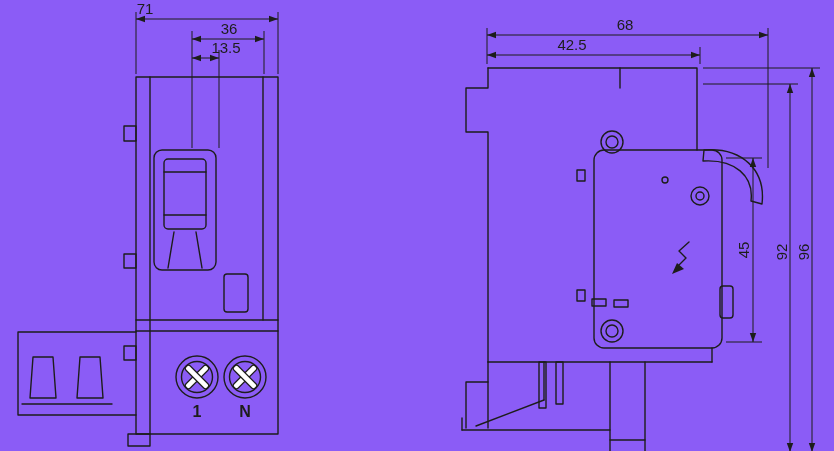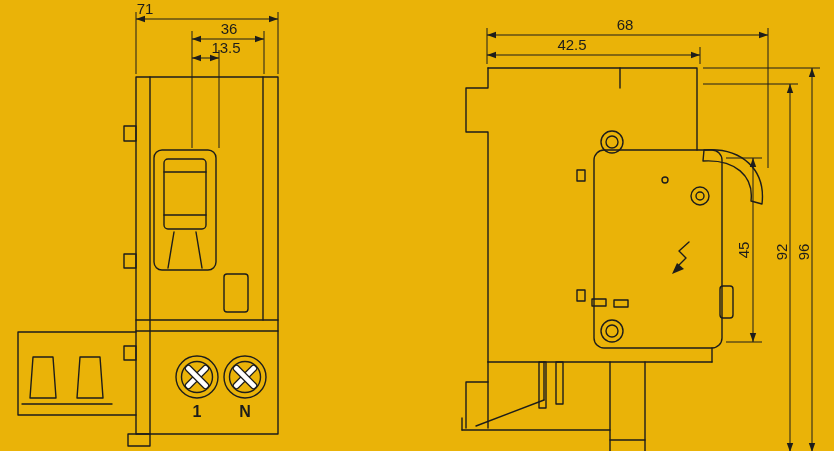--- a/index.html
+++ b/index.html
@@ -4,21 +4,21 @@
 <style>
   html, body {
     margin: 0;
     padding: 0;
     background: #ffffff;
   }
   .canvas {
     position: relative;
     width: 834px;
     height: 451px;
-    background: #eab308;
+    background: #8b5cf6;
     overflow: hidden;
   }
   svg { display: block; }
   .part {
     fill: none;
     stroke: #1d1d1b;
     stroke-width: 1.4;
     stroke-linejoin: round;
     stroke-linecap: round;
   }

